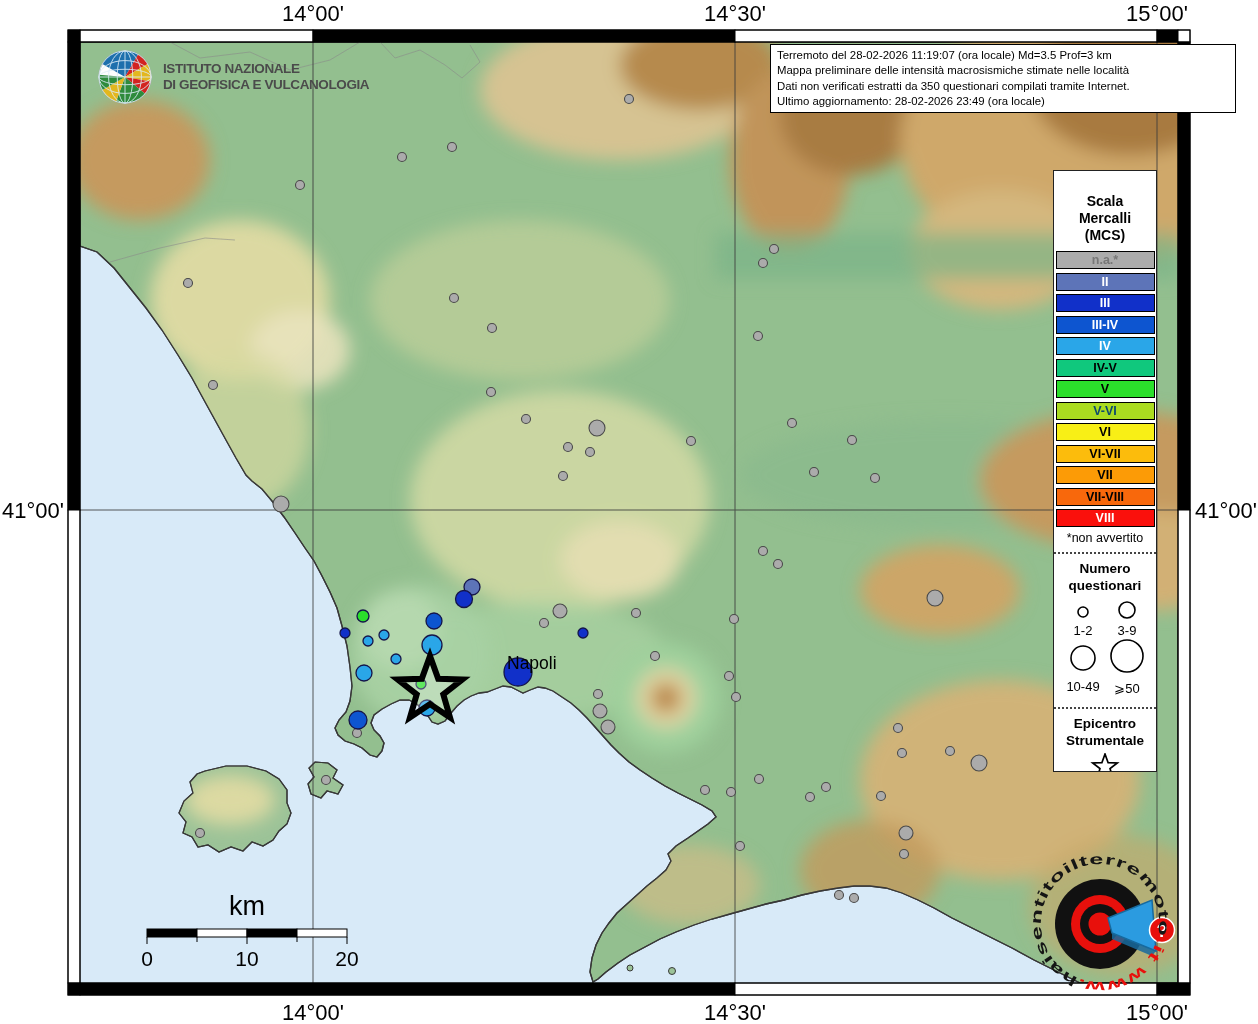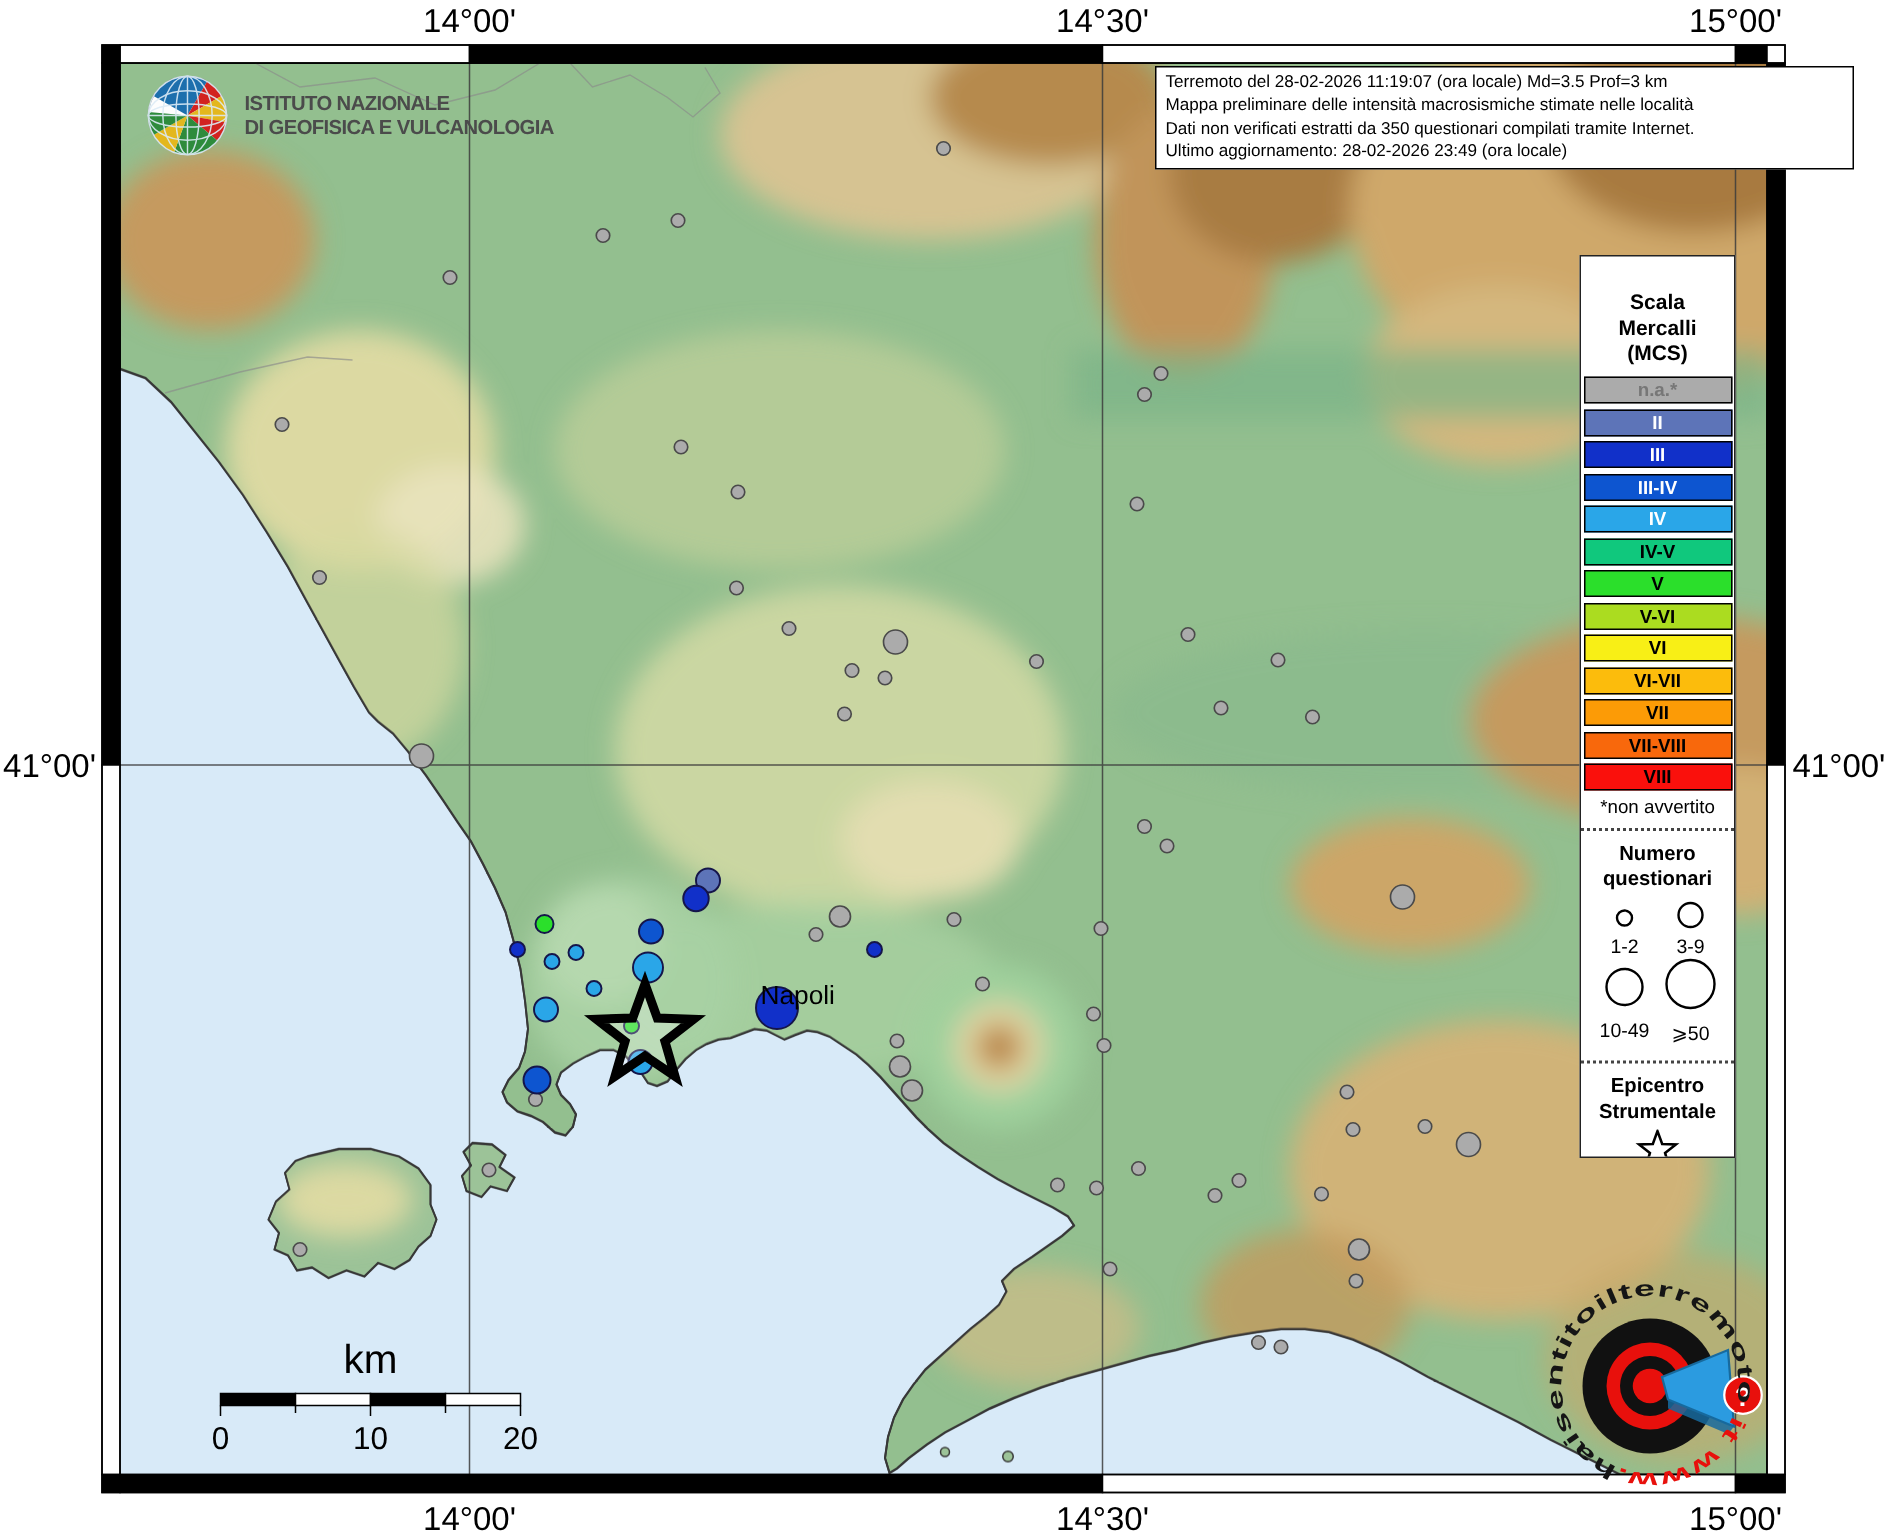--- a/index.html
+++ b/index.html
@@ -289,26 +289,26 @@
     <div>(MCS)</div>
   </div>
   <div id="legend-classes">
         <div class="leg-box" style="background: rgb(171, 171, 171); color: rgb(119, 119, 119);">n.a.*</div>
         <div class="leg-box" style="background: rgb(93, 116, 184); color: rgb(255, 255, 255);">II</div>
         <div class="leg-box" style="background: rgb(17, 48, 201); color: rgb(255, 255, 255); text-align: center;">III</div>
         <div class="leg-box" style="background: rgb(13, 85, 208); color: rgb(255, 255, 255);">III-IV</div>
         <div class="leg-box" style="background: rgb(42, 166, 232); color: rgb(255, 255, 255);">IV</div>
         <div class="leg-box" style="background: rgb(16, 200, 125); color: rgb(0, 0, 0);">IV-V</div>
         <div class="leg-box" style="background: rgb(43, 223, 43); color: rgb(0, 0, 0);">V</div>
-        <div class="leg-box" style="background: rgb(171, 220, 32); color: #000000;">V-VI</div>
+        <div class="leg-box" style="background: rgb(171, 220, 32); color: #0c4a6e;">V-VI</div>
         <div class="leg-box" style="background: rgb(248, 239, 22); color: rgb(0, 0, 0); text-align: center;">VI</div>
         <div class="leg-box" style="background: rgb(252, 188, 12); color: rgb(0, 0, 0);">VI-VII</div>
         <div class="leg-box" style="background: rgb(252, 155, 6); color: rgb(0, 0, 0);">VII</div>
         <div class="leg-box" style="background: rgb(248, 104, 12); color: #000000;">VII-VIII</div>
-        <div class="leg-box" style="background: rgb(250, 16, 12); color: #000000;">VIII</div>
+        <div class="leg-box" style="background: rgb(250, 16, 12); color: #ffffff;">VIII</div>
       </div>
   <div class="leg-foot">*non avvertito</div>
   <div class="leg-sep"></div>
   <div class="quest-title">
     <div>Numero</div>
     <div>questionari</div>
   </div>
   <svg id="quest-svg" width="96" height="104">
         <circle cx="26" cy="16" r="5" fill="#ffffff" stroke="#000" stroke-width="1.6"></circle>
         <text x="26" y="39" font-size="13" text-anchor="middle" fill="#000">1-2</text>

